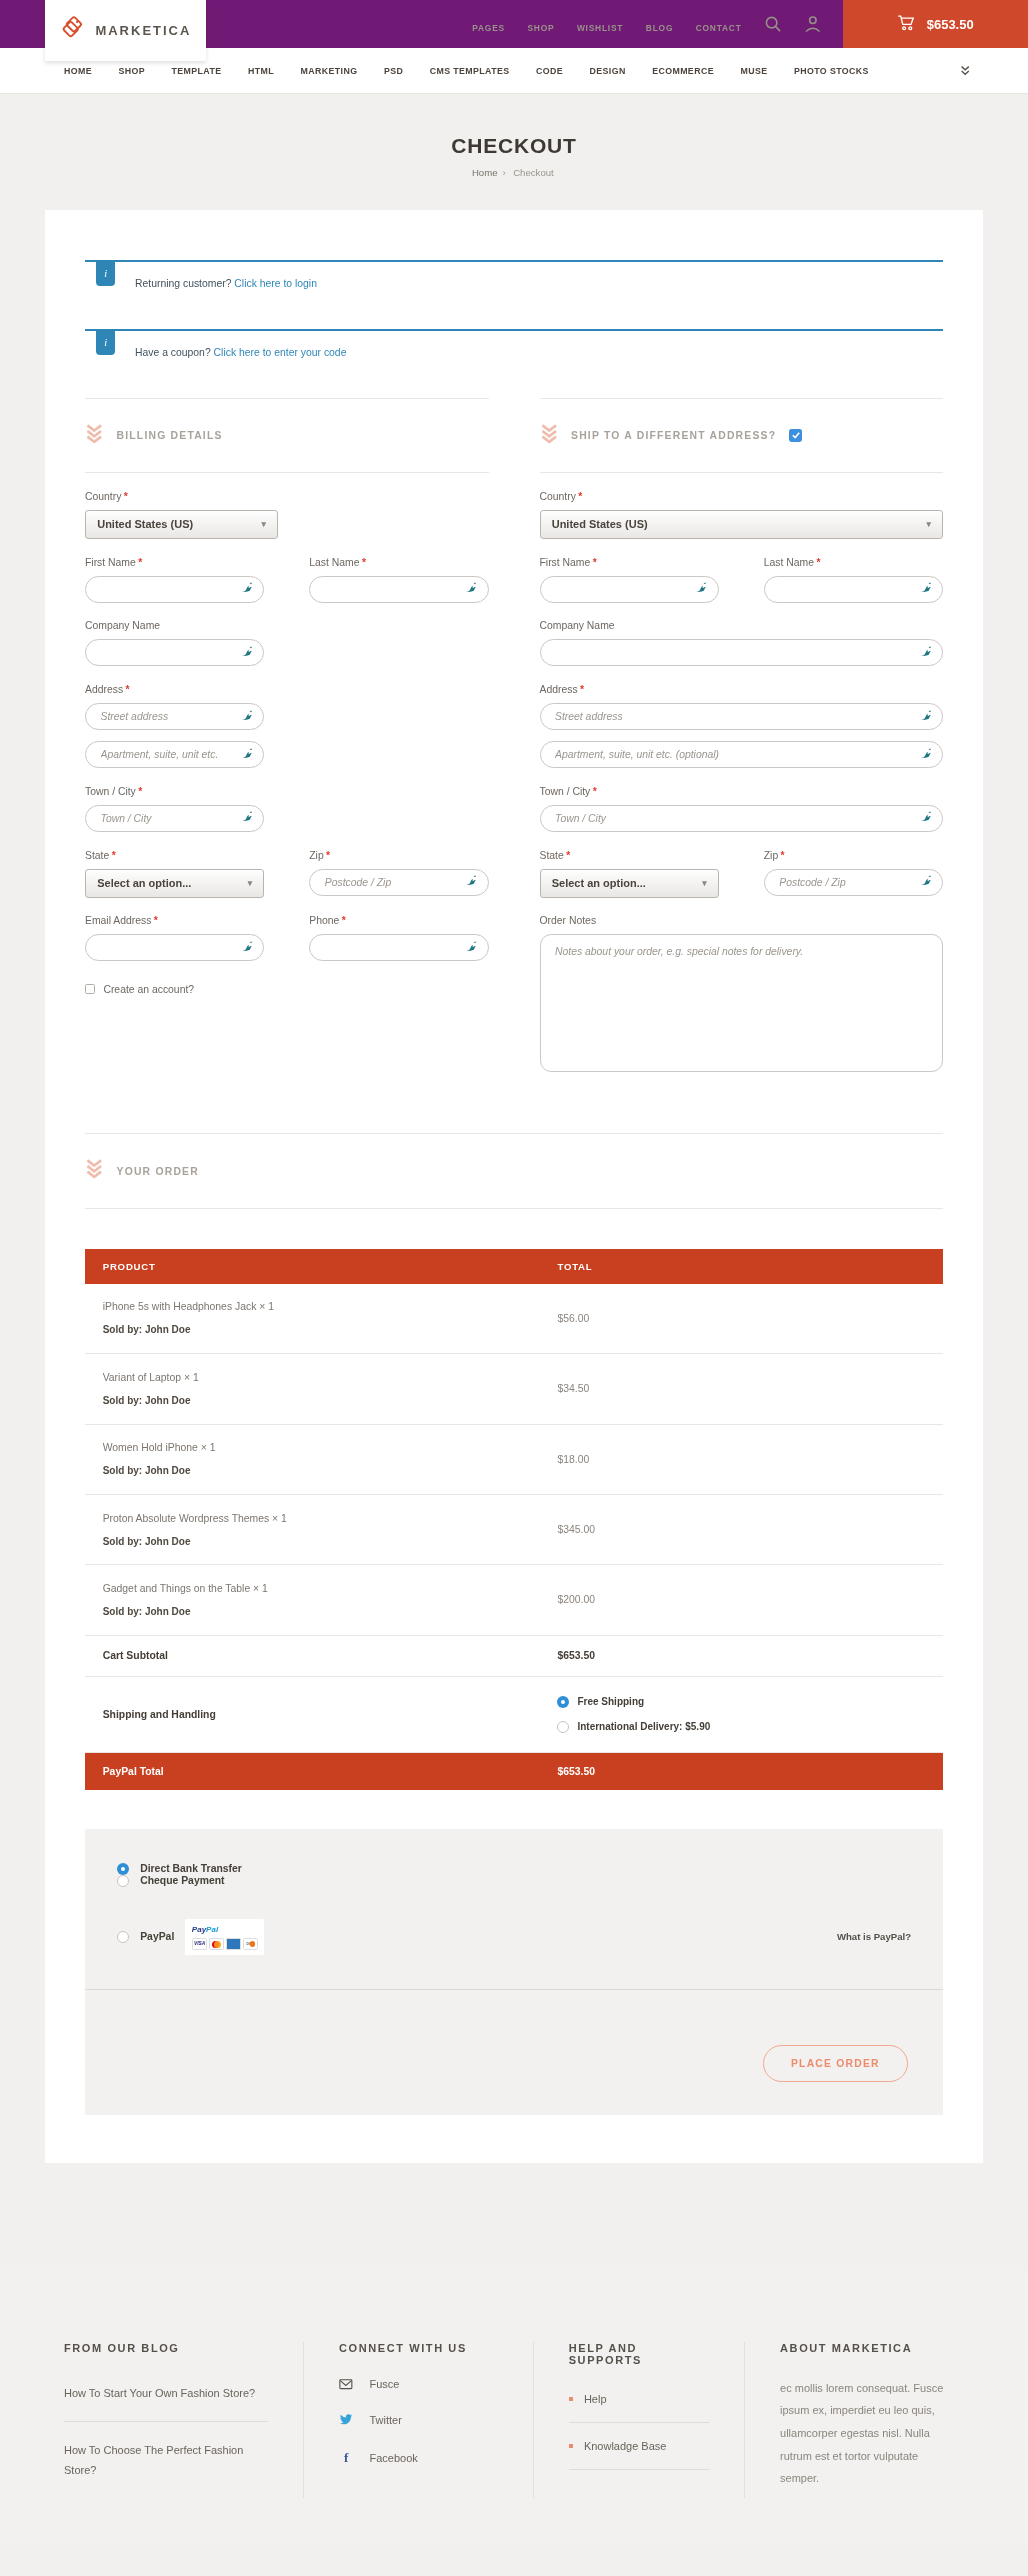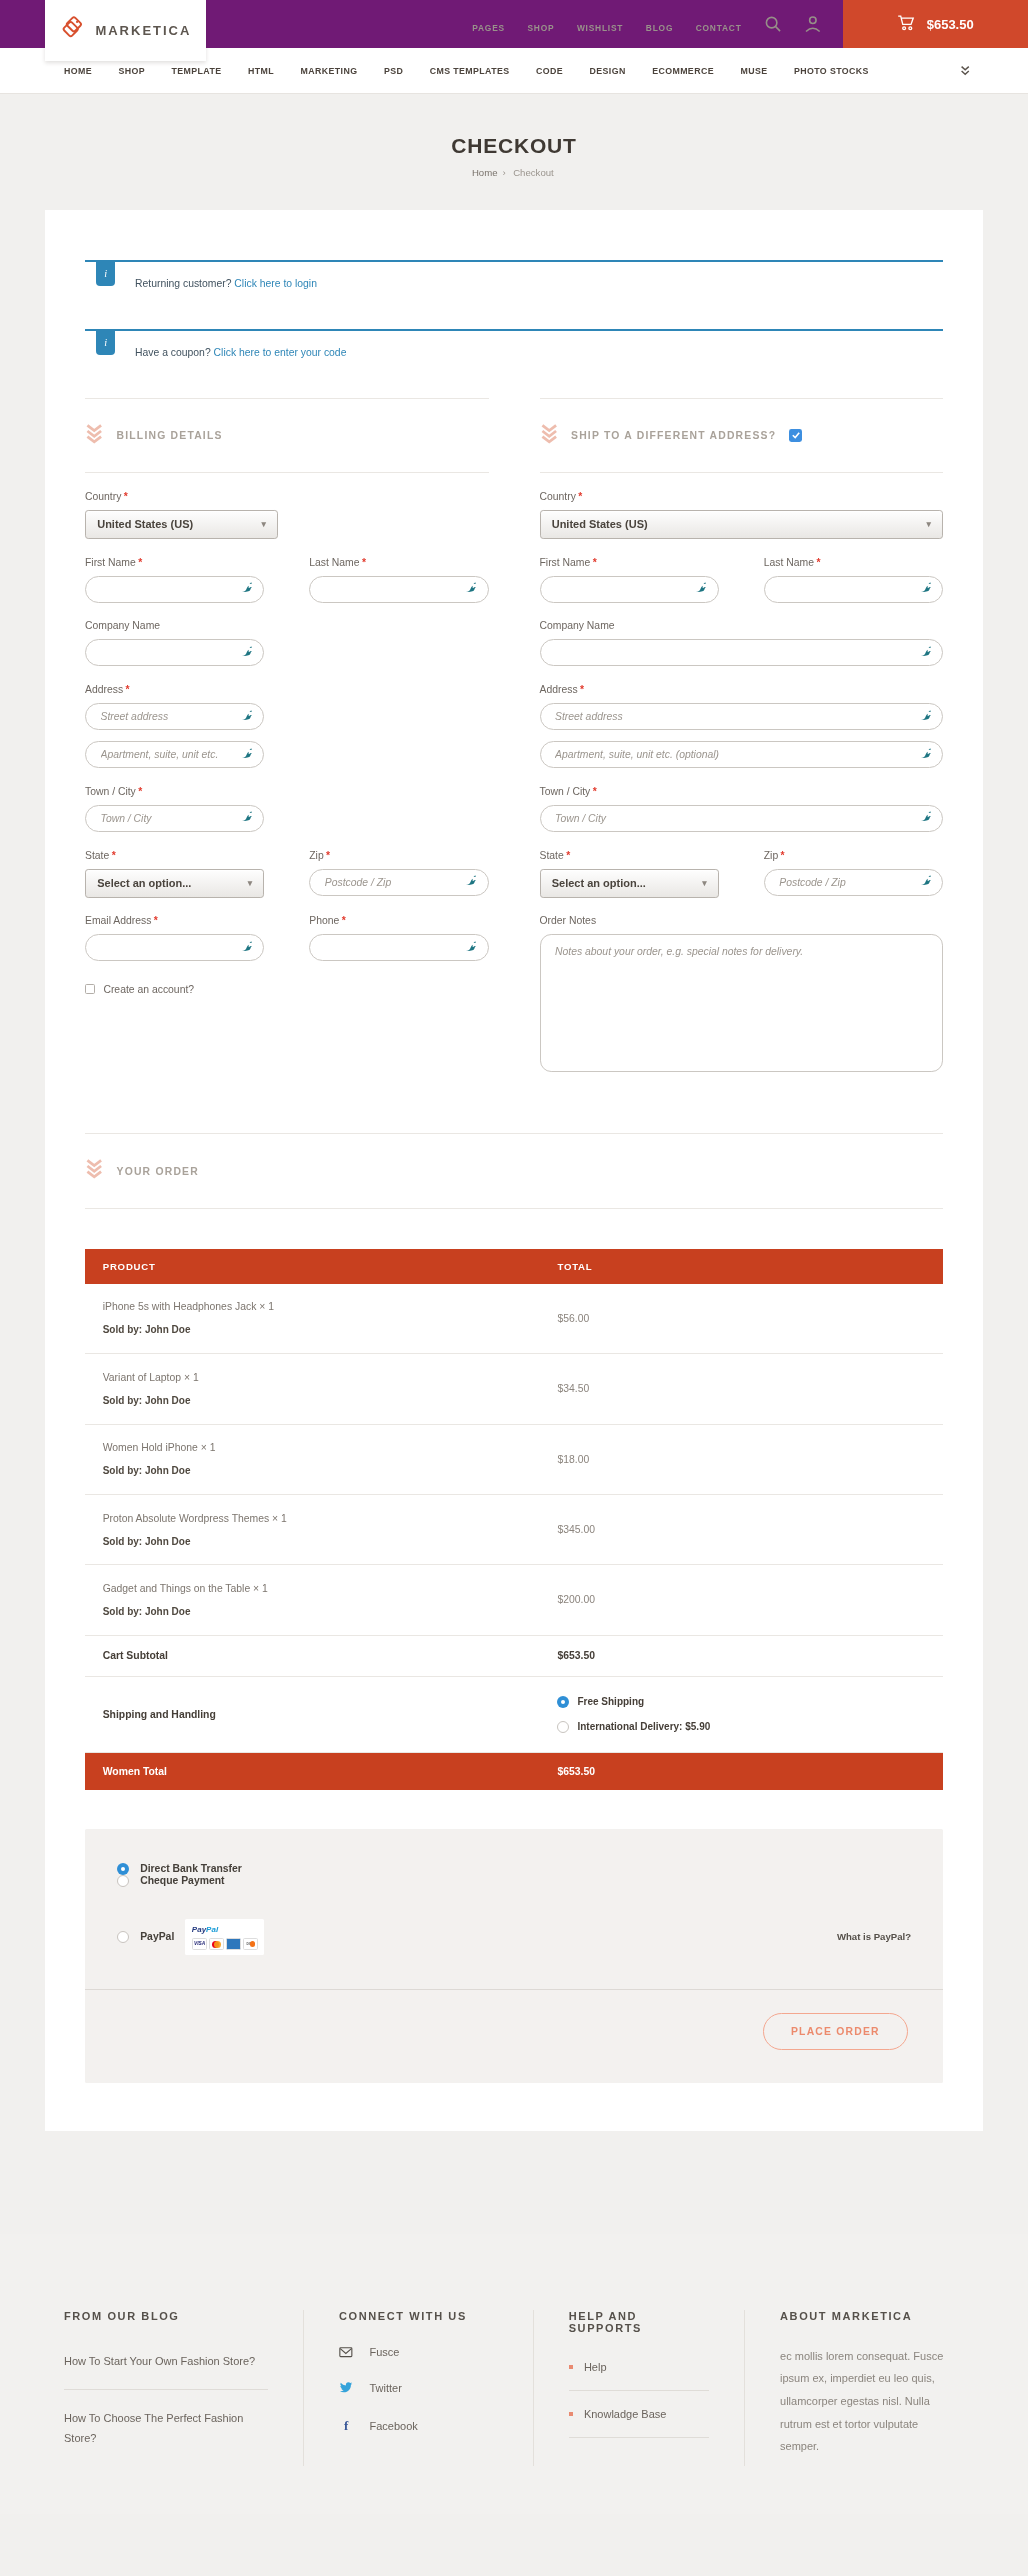--- a/index.html
+++ b/index.html
@@ -103,21 +103,21 @@
   .ppc { width:16px; height:12px; border:0.8px solid #ddd; border-radius:1.6px; background:#fff; position:relative;
     display:flex; align-items:center; justify-content:center; overflow:hidden; font-weight:bold; }
   .ppc.visa { color:#1a1f71; font-size:4.8px; font-style:italic; }
   .ppc.mc::before { content:""; position:absolute; left:2.4px; top:2.4px; width:7.2px; height:7.2px; border-radius:50%; background:#eb001b; }
   .ppc.mc::after { content:""; position:absolute; right:2.4px; top:2.4px; width:7.2px; height:7.2px; border-radius:50%; background:#f79e1b; opacity:.9; }
   .ppc.amex { background:#2e77bc; }
   .ppc.disc { font-size:3.2px; color:#555; }
   .ppc.disc::after { content:""; position:absolute; right:1.6px; bottom:1.6px; width:5.6px; height:5.6px; border-radius:50%; background:#f47216; }
   .whatis { margin-left:auto; font-size:9.6px; font-weight:bold; color:#55504a; }
   .pay-sep { border:none; border-top:0.8px solid #ddd9d5; margin:34px -32px 0; }
-  .place-wrap { text-align:right; padding:22.5px 3.2px 11.2px; }
+  .place-wrap { text-align:right; padding:22.5px 3.2px 11.2px;margin-top:32px; }
   .place-btn { background:none; border:1.6px solid #f3a78f; color:#ec8a6c; font-weight:bold; font-size:10.4px;
     letter-spacing:1.2px; padding:12px 27px; border-radius:22.5px; font-family:"Liberation Sans",sans-serif; cursor:pointer; }
 
   
   .footer { display:flex; align-items:stretch; padding:76px 45px 48px 64px; background:#f2f1ef; }
   .fo-col { padding:0 35px; }
   .fo-col.c1 { width:26%; padding-left:0; }
   .fo-col.c2 { width:25%; }
   .fo-col.c3 { width:23%; }
   .fo-col.c4 { width:26%; }
@@ -536,21 +536,21 @@
           <span>Free Shipping</span>
         </div>
         <div class="radio-line">
           <span class="radio"></span>
           <span>International Delivery: $5.90</span>
         </div>
       </div>
     </div>
 
     <div class="orow totalrow">
-      <div class="c1">Women Total</div>
+      <div class="c1">PayPal Total</div>
       <div class="c2">$653.50</div>
     </div>
   </div>
 
   <div class="paybox">
     <div class="pm-line">
       <span class="radio sel"></span>
       <span>Direct Bank Transfer</span>
     </div>
 

